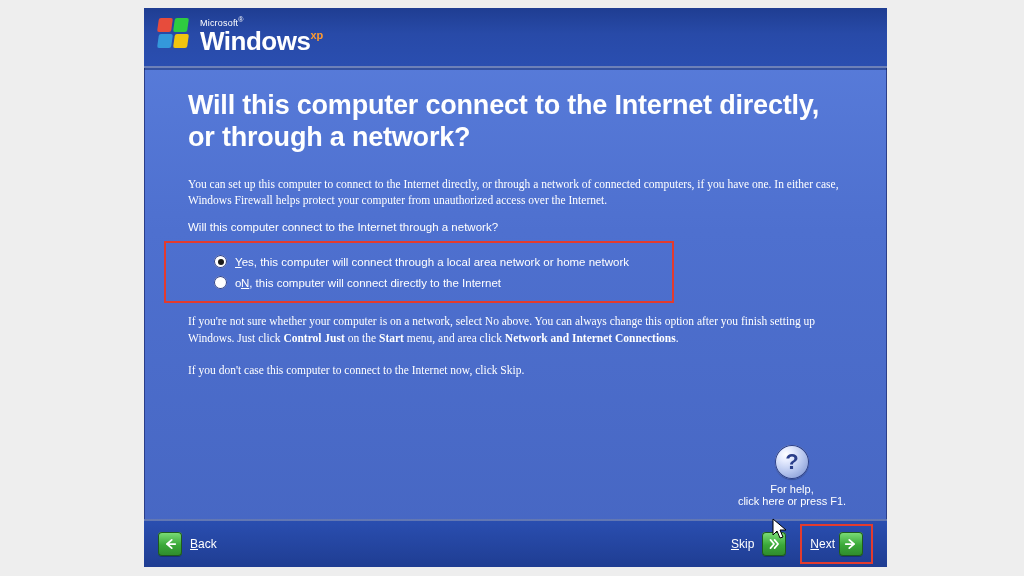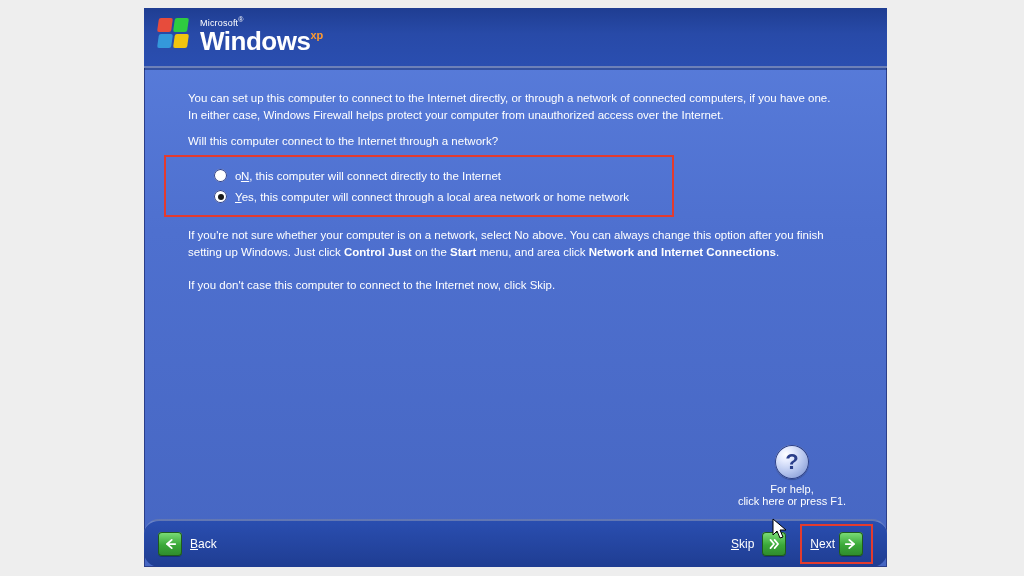--- a/index.html
+++ b/index.html
@@ -86,20 +86,21 @@
     font-size: 27px;
     font-weight: 700;
     line-height: 1.18;
     letter-spacing: -0.2px;
     margin-bottom: 22px;
   }
   .para {
     font-size: 11.5px;
     line-height: 1.45;
     margin-bottom: 12px;
+    font-family: Liberation Serif, serif;
   }
   .question {
     font-size: 11.5px;
     margin-top: 6px;
     margin-bottom: 8px;
   }
   .highlight-box {
     border: 2px solid #e33b2e;
     margin-left: -24px;
     padding: 8px 8px 8px 48px;
@@ -168,21 +169,20 @@
     height: 48px;
     background: linear-gradient(180deg, #2a4eb0 0%, #1f3d92 100%);
     border-top: 2px solid rgba(255,255,255,0.3);
     display: flex;
     align-items: center;
     justify-content: space-between;
     padding: 0 14px;
     color: #fff;
     font-size: 12px;
     box-sizing: border-box;
-    border-radius: 15px;
   }
   .nav-group {
     display: flex;
     align-items: center;
     gap: 8px;
   }
   .nav-btn {
     width: 24px;
     height: 24px;
     border-radius: 4px;
@@ -234,36 +234,37 @@
       <div class="ms">
         <span>Microsoft</span><sup>®</sup>
       </div>
       <div>
         <span class="win">Windows</span><span class="xp">xp</span>
       </div>
     </div>
   </div>
 
   <div class="content">
+    <div class="title">Will this computer connect to the Internet directly, or through a network?</div>
 
     <div class="para">You can set up this computer to connect to the Internet directly, or through a network of connected computers, if you have one. In either case, Windows Firewall helps protect your computer from unauthorized access over the Internet.</div>
 
     <div class="question">Will this computer connect to the Internet through a network?</div>
 
     <div class="highlight-box">
+      <div class="radio-row">
+        <div class="radio sel"></div>
+        <div>
+          <span class="u">Y</span><span>es, this computer will connect through a local area network or home network</span>
+        </div>
+      </div>
       <div class="radio-row">
         <div class="radio"></div>
         <div>
           <span>o</span><span class="u" style="display:inline-block;margin-left:-0.5px;">N</span><span>, this computer will connect directly to the Internet</span>
-        </div>
-      </div>
-      <div class="radio-row">
-        <div class="radio sel"></div>
-        <div>
-          <span class="u">Y</span><span>es, this computer will connect through a local area network or home network</span>
         </div>
       </div>
     </div>
 
     <div class="para">
       <span>If you're not sure whether your computer is on a network, select No above. You can always change this option after you finish setting up Windows. Just click </span><span class="bold">Control Just</span><span> on the </span><span class="bold">Start</span><span> menu, and area click </span><span class="bold">Network and Internet Connections</span><span>.</span>
     </div>
 
     <div class="para" style="margin-top:16px">If you don't case this computer to connect to the Internet now, click Skip.</div>
   </div>

